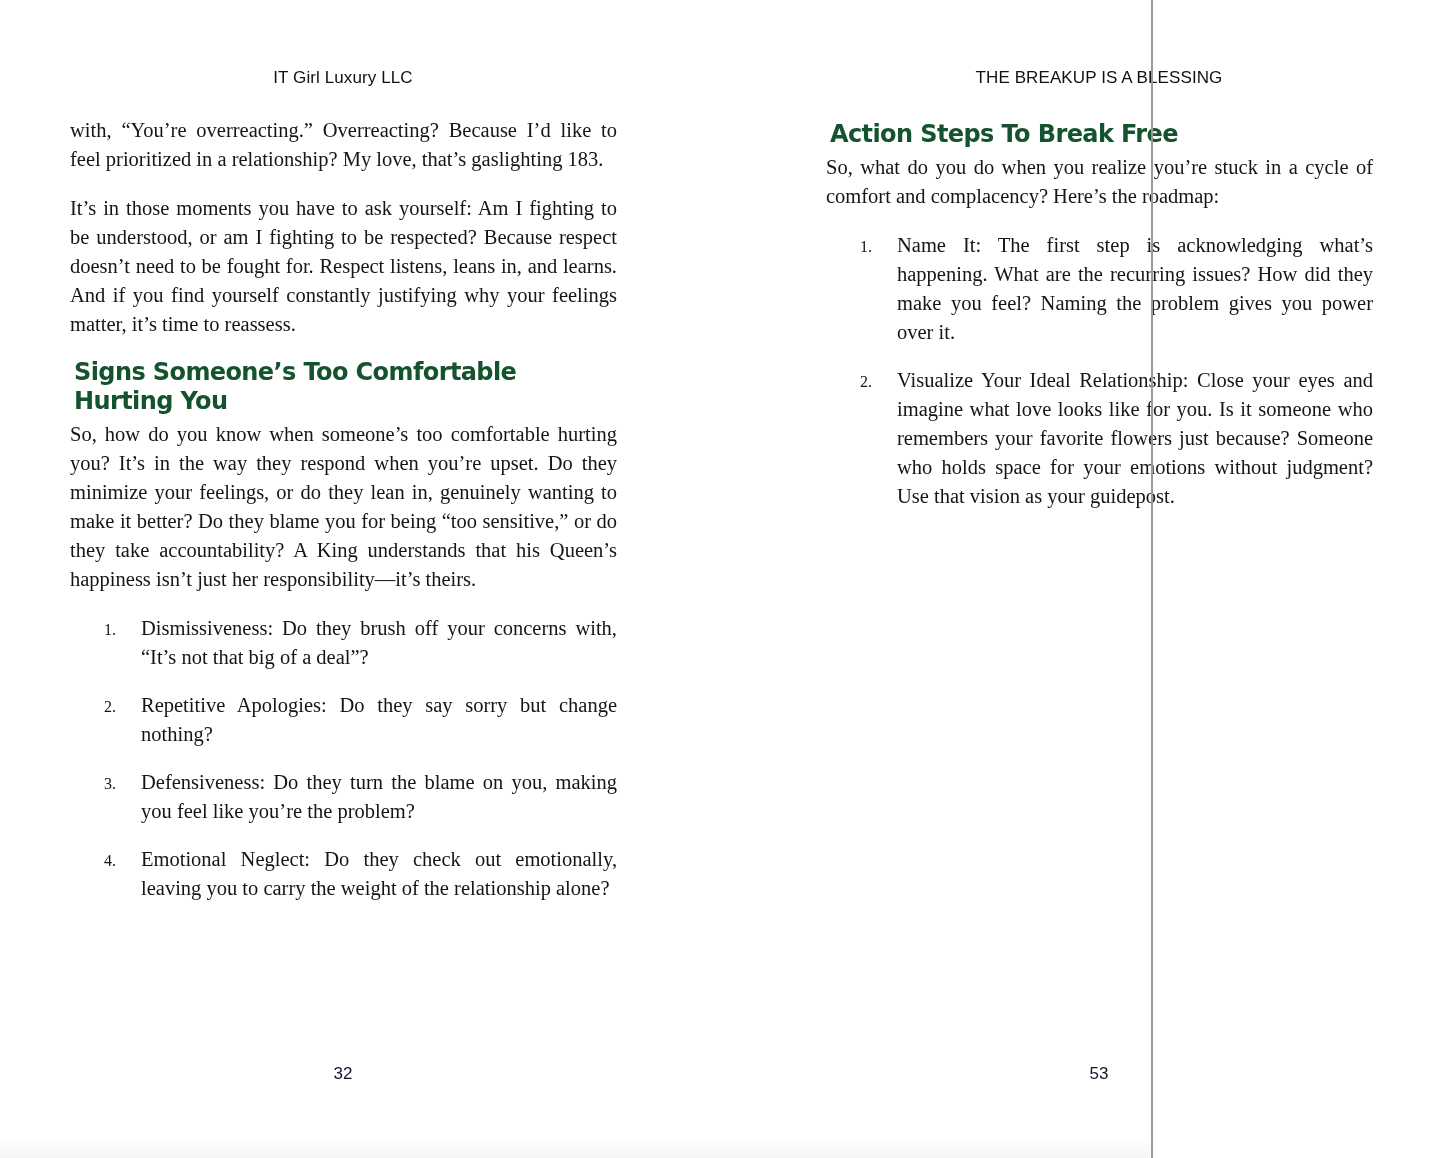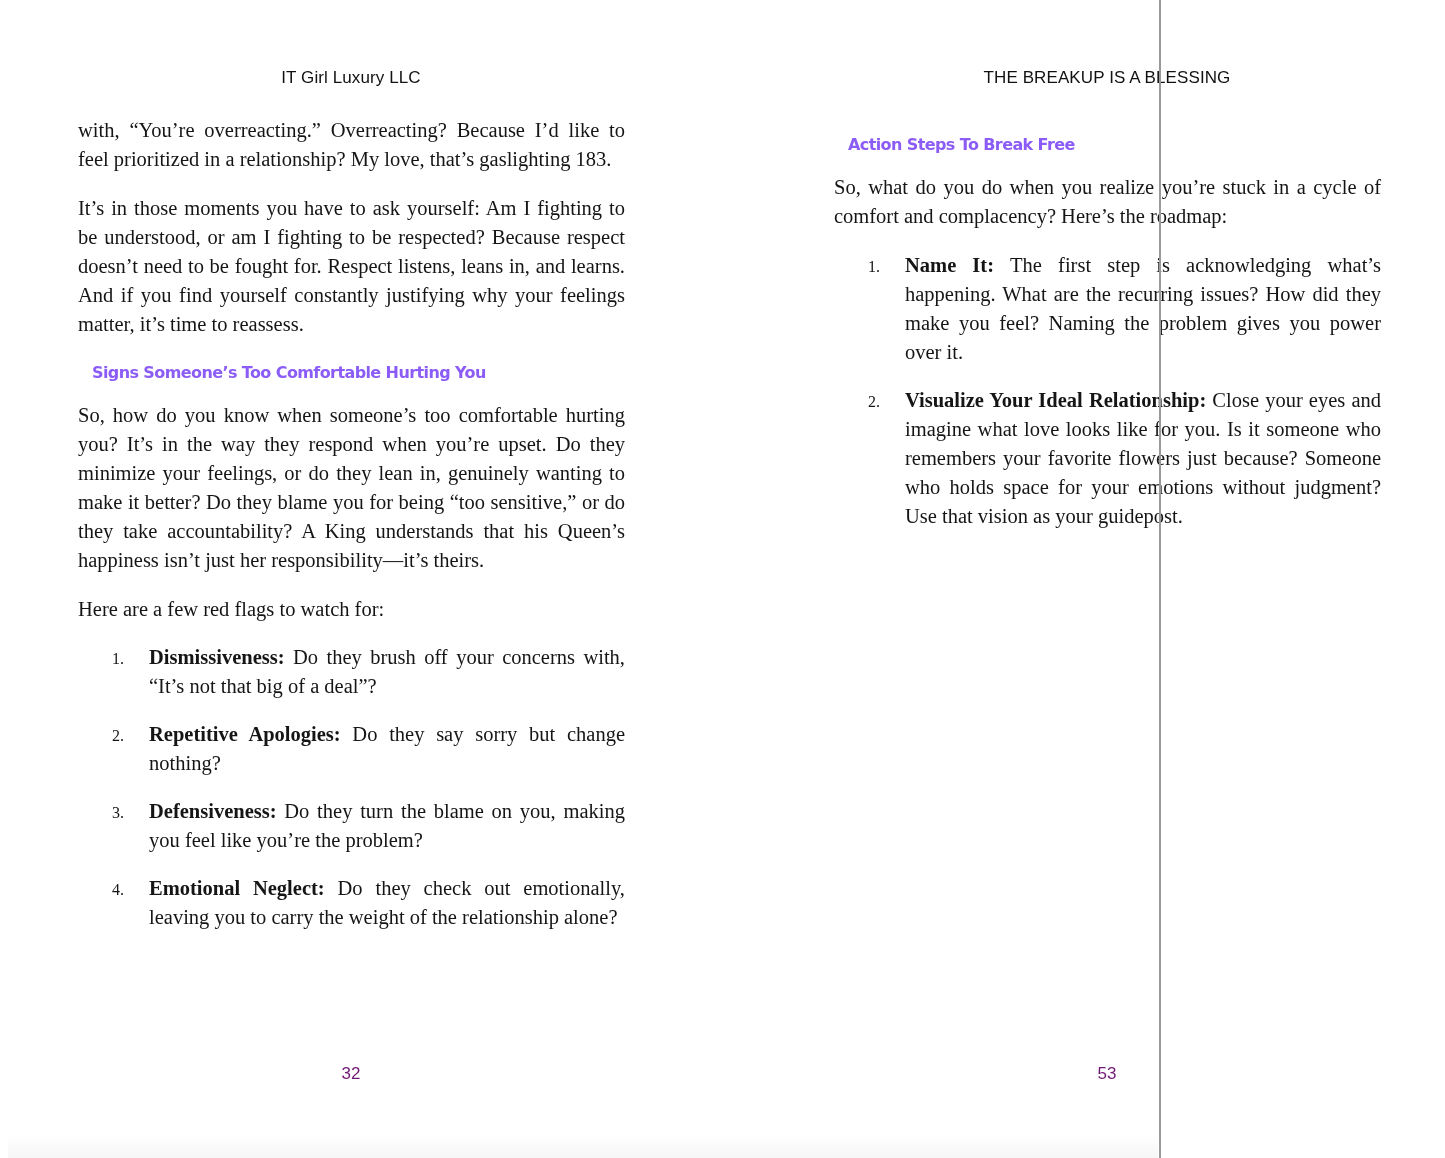--- a/index.html
+++ b/index.html
@@ -9,21 +9,21 @@
     }
     body {
       width: 1445px;
       height: 1158px;
       position: relative;
       overflow: hidden;
       color: #111111;
     }
     .viewer {
       position: absolute;
-      left: 8px; top: 0;
+      left: 0; top: 0;
       width: 1154px;
       height: 1158px;
       background: #ffffff;
     }
     .bottom-fade {
       position: absolute;
       left: 0; right: 4px;
       top: 1136px;
       height: 22px;
       background: linear-gradient(#ffffff, #f6f6f6);
@@ -54,21 +54,21 @@
       letter-spacing: 0.1px;
     }
     .page.left  .running-head { left: 70px; width: 546px; }
     .page.right .running-head { left: 70px; width: 546px; }
 
     .page-number {
       position: absolute;
       top: 1064px;
       font-family: "Liberation Sans", sans-serif;
       font-size: 17px;
-      color: #701a75;
+      color: #0f172a;
       text-align: center;
     }
     .page.left  .page-number { left: 70px; width: 546px; }
     .page.right .page-number { left: 70px; width: 546px; }
 
     .body-text {
       position: absolute;
       top: 116px;
       left: 70px;
       width: 547px;
@@ -79,25 +79,25 @@
     }
     .body-text p {
       margin: 0 0 19.5px 0;
       text-align: justify;
       text-align-last: left;
     }
 
     .section-heading {
       font-family: "DejaVu Sans", sans-serif;
       font-weight: bold;
-      font-size: 16px;
+      font-size: 24px;
       letter-spacing: -0.6px;
       line-height: 29px;
-      margin: 14px;
-      color: #8b5cf6;
+      margin: 4px;
+      color: #14532d;
     }
 
     ol.steps {
       list-style: none;
       margin: 0;
       padding: 0;
     }
     ol.steps li {
       position: relative;
       padding-left: 71px;
@@ -105,37 +105,36 @@
       text-align: justify;
       text-align-last: left;
     }
     ol.steps li .num {
       position: absolute;
       left: 34px;
       top: 1px;
       font-size: 16px;
     }
     ol.steps li .term {
-      font-weight: bold;
+      font-weight: normal;
     }
   </style>
 </head>
 <body>
 
 <div class="viewer">
 
   <div class="page left">
     <div class="running-head">IT Girl Luxury LLC</div>
 
     <div class="body-text">
       <p>with, “You’re overreacting.” Overreacting? Because I’d like to feel prioritized in a relationship? My love, that’s gaslighting 183.</p>
       <p>It’s in those moments you have to ask yourself: Am I fighting to be understood, or am I fighting to be respected? Because respect doesn’t need to be fought for. Respect listens, leans in, and learns. And if you find yourself constantly justifying why your feelings matter, it’s time to reassess.</p>
       <h2 class="section-heading">Signs Someone’s Too Comfortable Hurting You</h2>
       <p>So, how do you know when someone’s too comfortable hurting you? It’s in the way they respond when you’re upset. Do they minimize your feelings, or do they lean in, genuinely wanting to make it better? Do they blame you for being “too sensitive,” or do they take accountability? A King understands that his Queen’s happiness isn’t just her responsibility—it’s theirs.</p>
-      <p>Here are a few red flags to watch for:</p>
 
       <ol class="steps">
         <li>
           <span class="num">1.</span>
           <span class="term">Dismissiveness: </span>
           <span>Do they brush off your concerns with, “It’s not that big of a deal”?</span>
         </li>
         <li>
           <span class="num">2.</span>
           <span class="term">Repetitive Apologies: </span>

